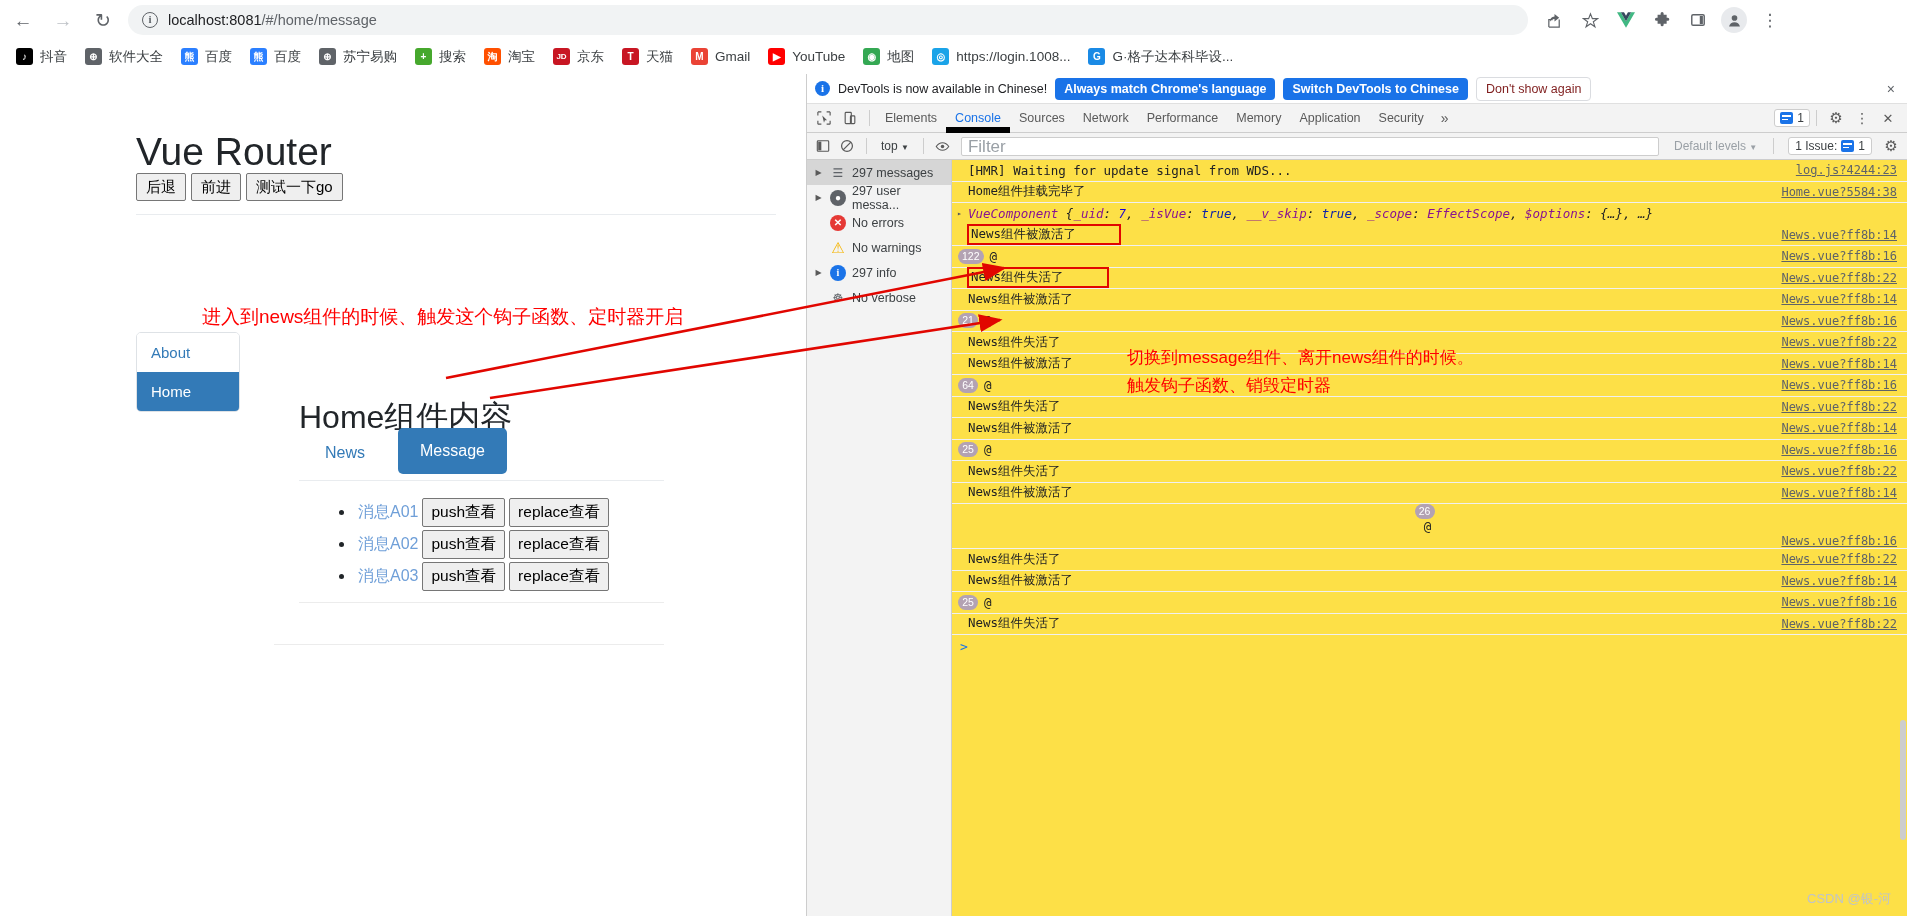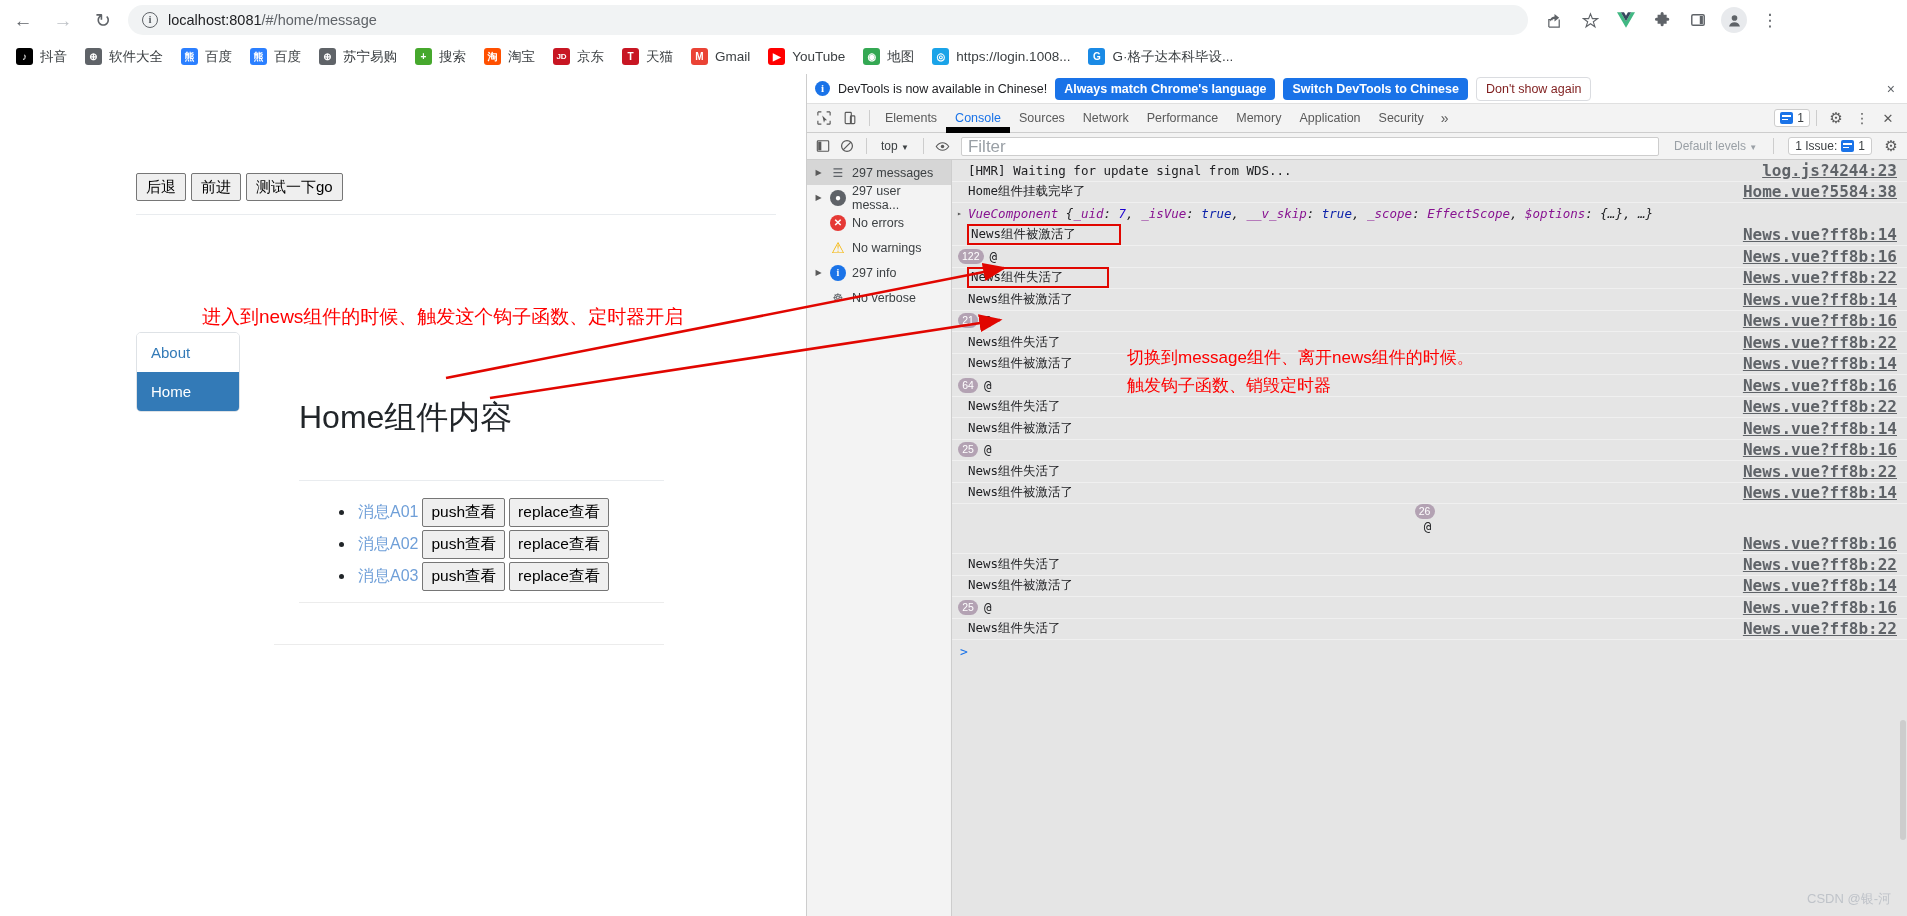--- a/index.html
+++ b/index.html
@@ -253,35 +253,34 @@
     justify-content: center; font-size: 11px; flex: 0 0 auto;
   }
   .ico-err { background:#e53935; color:#fff; border-radius:50%; font-weight:bold; font-size:10px; }
   .ico-warn { color:#f5b400; font-size:15px; line-height: 1;}
   .ico-info { background:#1a73e8; color:#fff; border-radius:50%; font-weight:bold; font-size:10px; font-family:"Liberation Serif",serif;}
   .ico-user { background:#5f6368; color:#fff; border-radius:50%; font-size:10px; }
   .ico-list { color:#5f6368; font-size:12px; }
   .ico-bug { color:#5f6368; font-size:12px; }
 
   .console-log {
-    flex: 1; background: #e5e5e5; overflow: hidden; position: relative;
+    flex: 1; background: #fde047; overflow: hidden; position: relative;
   }
   .log-row {
     position: relative; display: flex; align-items: center;
     min-height: 21.5px; border-bottom: 1px solid #f0f0f0;
     padding-left: 16px; padding-right: 10px;
     font-family: "DejaVu Sans Mono", monospace; font-size: 12.5px;
     color: #202124;
   }
   .log-text { white-space: nowrap; }
   .log-src {
-    margin-left: auto; font-size: 16px; color: #5f6368;
+    margin-left: auto; font-size: 12px; color: #5f6368;
     text-decoration: underline; white-space: nowrap;
     font-family: "DejaVu Sans Mono", monospace;
-    font-weight: bold;
   }
   .count-badge {
     display: inline-block; min-width: 20px; height: 15px;
     background: #b3a2b3; color: #fff; border-radius: 8px;
     font-size: 10.5px; text-align: center; line-height: 15px;
     padding: 0 4px; margin-right: 6px;
     font-family: "Liberation Sans", sans-serif;
   }
   .log-row .tri {
     position: absolute; left: 5px; font-size: 8px; color: #5a5a5a;
@@ -425,35 +424,40 @@
         <span class="favicon" style="background: rgb(26, 163, 232);">◎</span>
         <span>https://login.1008...</span>
       </div>
       <div class="bm">
         <span class="favicon" style="background: rgb(26, 138, 229);">G</span>
         <span>G·格子达本科毕设...</span>
       </div>
     </div>
 
   <div class="page">
+    <h1 class="vp-title">Vue Router</h1>
     <div class="btn-row" id="page-buttons">
         <button class="btn-default">后退</button>
         <button class="btn-default">前进</button>
         <button class="btn-default">测试一下go</button>
       </div>
     <div class="hr1"></div>
     <div class="annotation-top">进入到news组件的时候、触发这个钩子函数、定时器开启</div>
 
     <div class="sidebar-nav" id="page-nav">
         <div class="nav-item">About</div>
         <div class="nav-item active">Home</div>
       </div>
 
     <h2 class="content-title">Home组件内容</h2>
 
+    <div class="tabs-row" id="home-tabs">
+        <div class="tab-link">News</div>
+        <div class="tab-link active">Message</div>
+      </div>
     <div class="hr2"></div>
 
     <ul class="msg-list" id="msg-list">
         <li class="msg-li">
           <span class="bullet"></span>
           <a class="msg-link">消息A01</a>
           <button class="msg-btn">push查看</button>
           <button class="msg-btn">replace查看</button>
         </li>
         <li class="msg-li">

